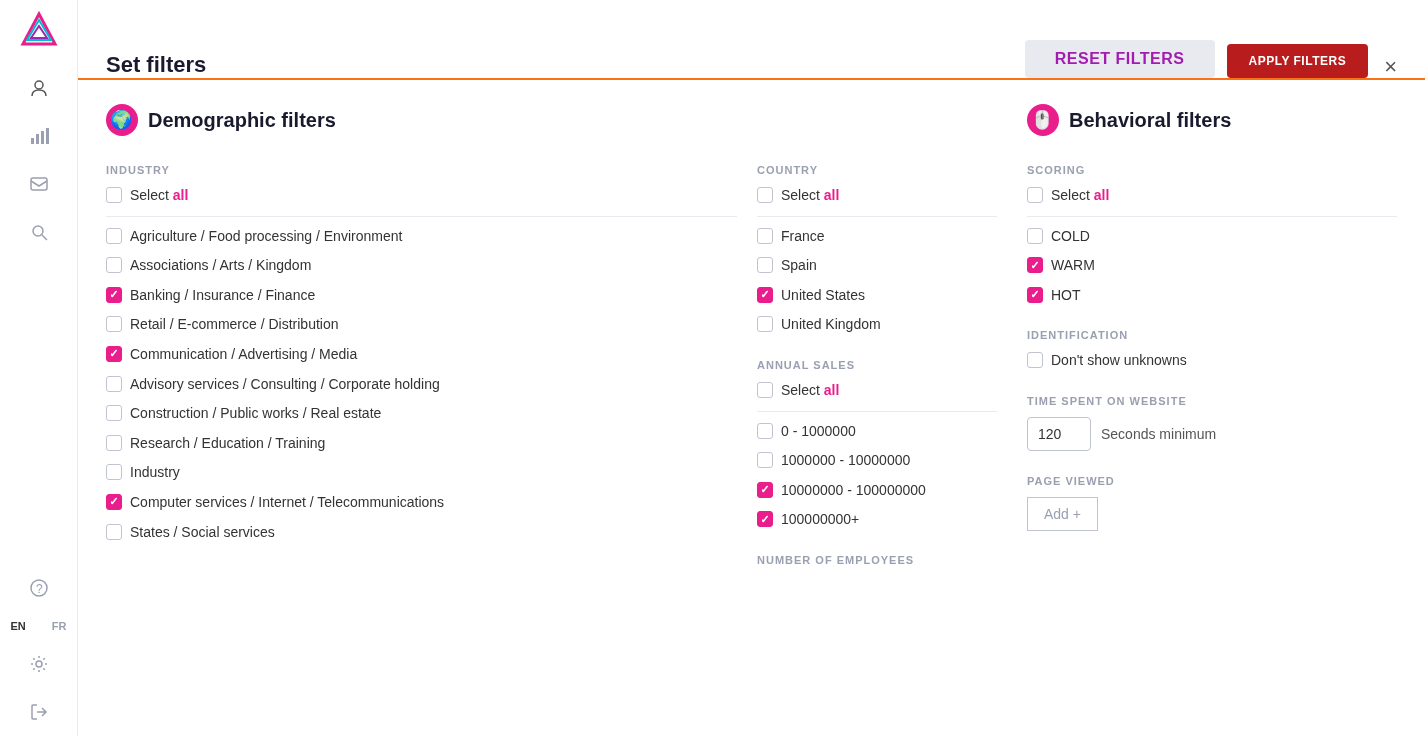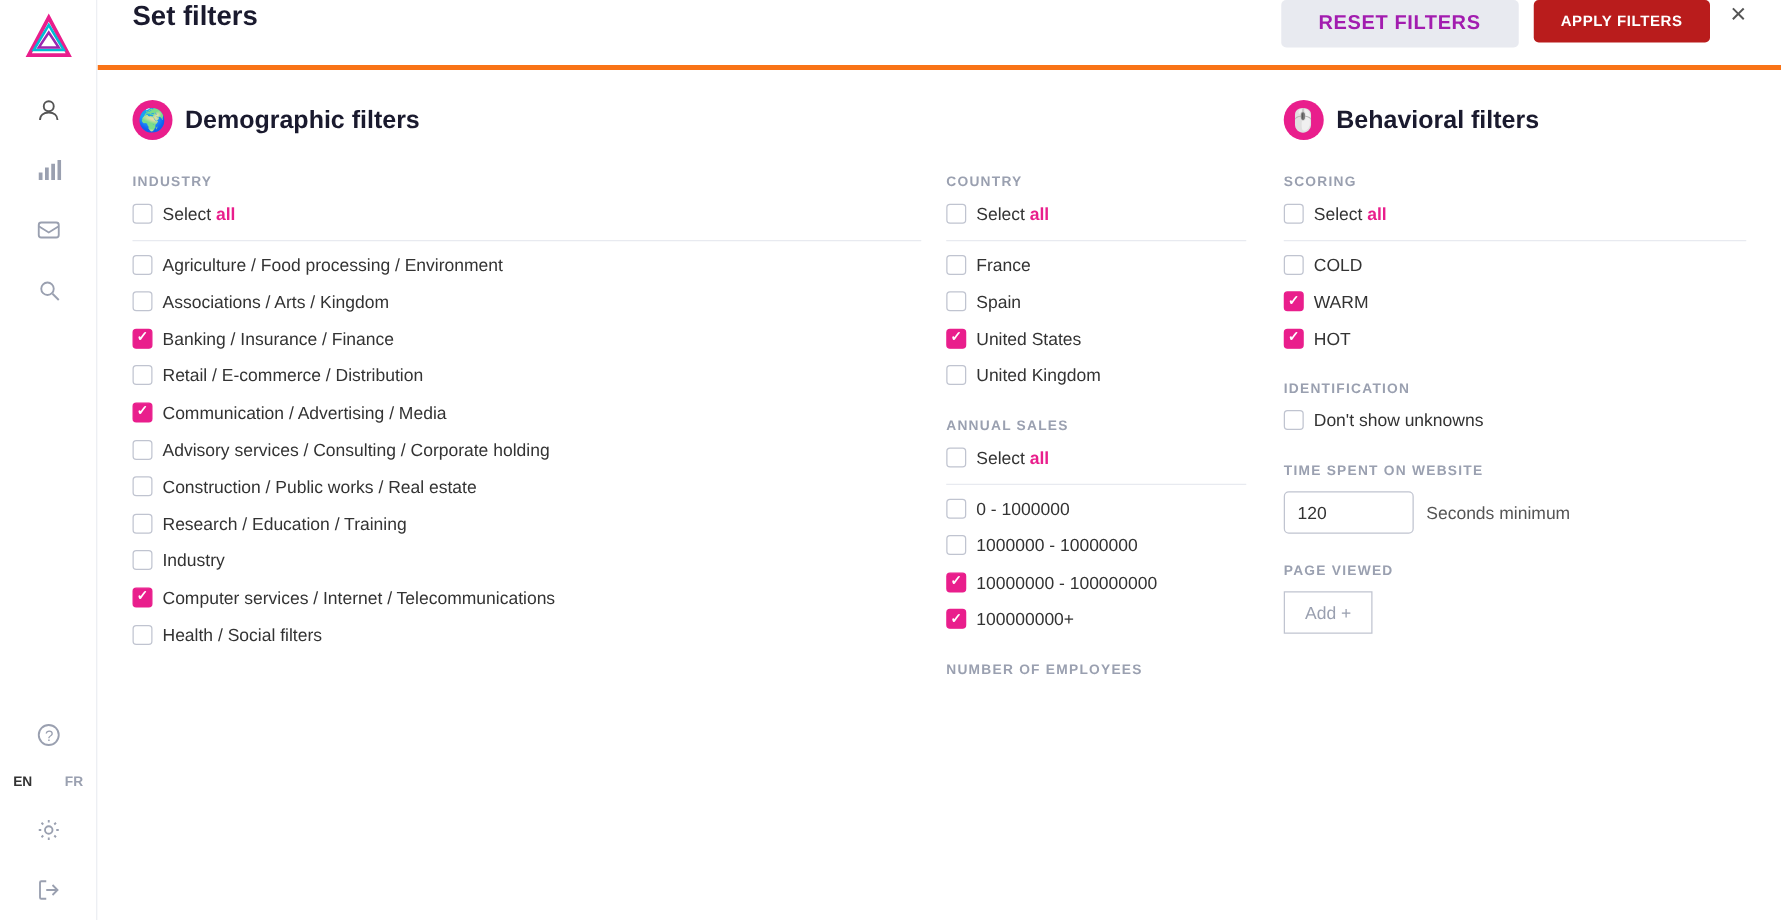--- a/index.html
+++ b/index.html
@@ -50,24 +50,24 @@
       flex: 1;
       background: #fff;
       display: flex;
       flex-direction: column;
       overflow: hidden;
     }
 
     
     .header {
       display: flex;
-      align-items: flex-start;
+      align-items: flex-end;
       padding: 0 28px;
-      height: 56px;
-      border-bottom: 4px solid #f97316;
+      height: 80px;
+      border-bottom: 2px solid #f97316;
       flex-shrink: 0;
       background: #fff;
     }
     .header-title {
       font-size: 22px;
       font-weight: 600;
       color: #1a1a2e;
       flex: 1;
     }
     .btn-reset {
@@ -186,21 +186,21 @@
     }
 
     
     .time-input-row {
       display: flex;
       align-items: center;
       gap: 10px;
       margin-top: 8px;
     }
     .time-input {
-      width: 104px;
+      width: 64px;
       padding: 8px 10px;
       border: 1px solid #c0c4d0;
       border-radius: 4px;
       font-size: 14px;
       color: #333;
     }
     .time-label {
       font-size: 14px;
       color: #555;
     }
@@ -361,21 +361,21 @@
           <div class="checkbox-item">
             <div class="cb-box"></div>
             <span>Industry</span>
           </div>
           <div class="checkbox-item checked">
             <div class="cb-box"></div>
             <span>Computer services / Internet / Telecommunications</span>
           </div>
           <div class="checkbox-item">
             <div class="cb-box"></div>
-            <span>Health / Social filters</span>
+            <span>States / Social services</span>
           </div>
         </div>
 
         <div class="demo-country">
 
           <div class="filter-group">
             <div class="filter-label">COUNTRY</div>
             <div class="checkbox-item">
               <div class="cb-box"></div>
               <span>Select <span style="color:#e91e8c;font-weight:600">all</span></span>

